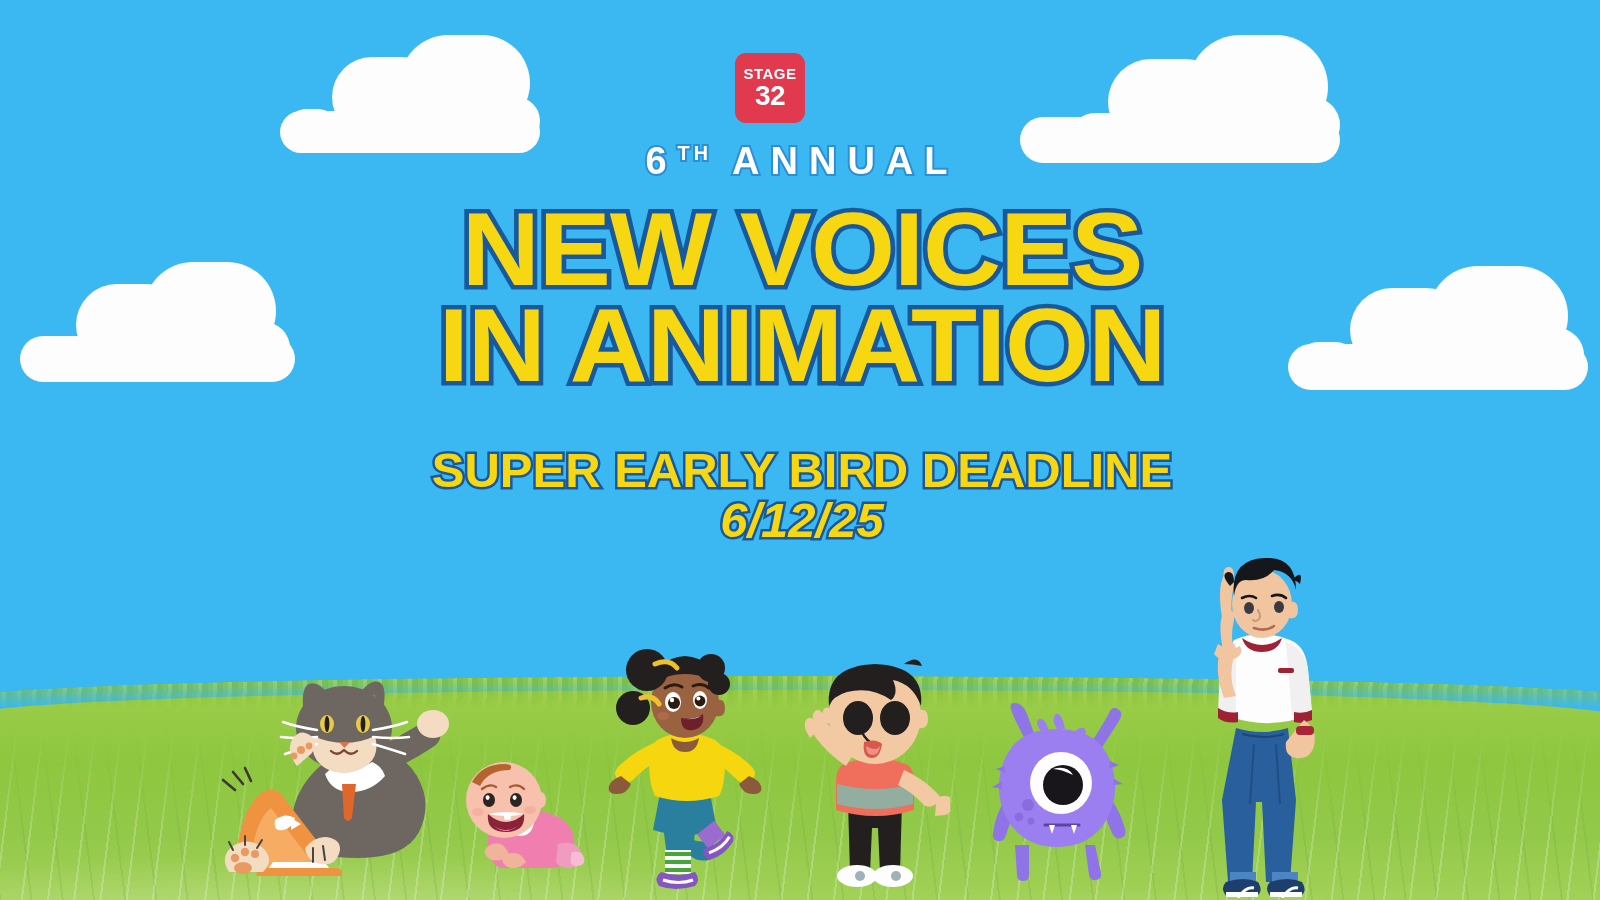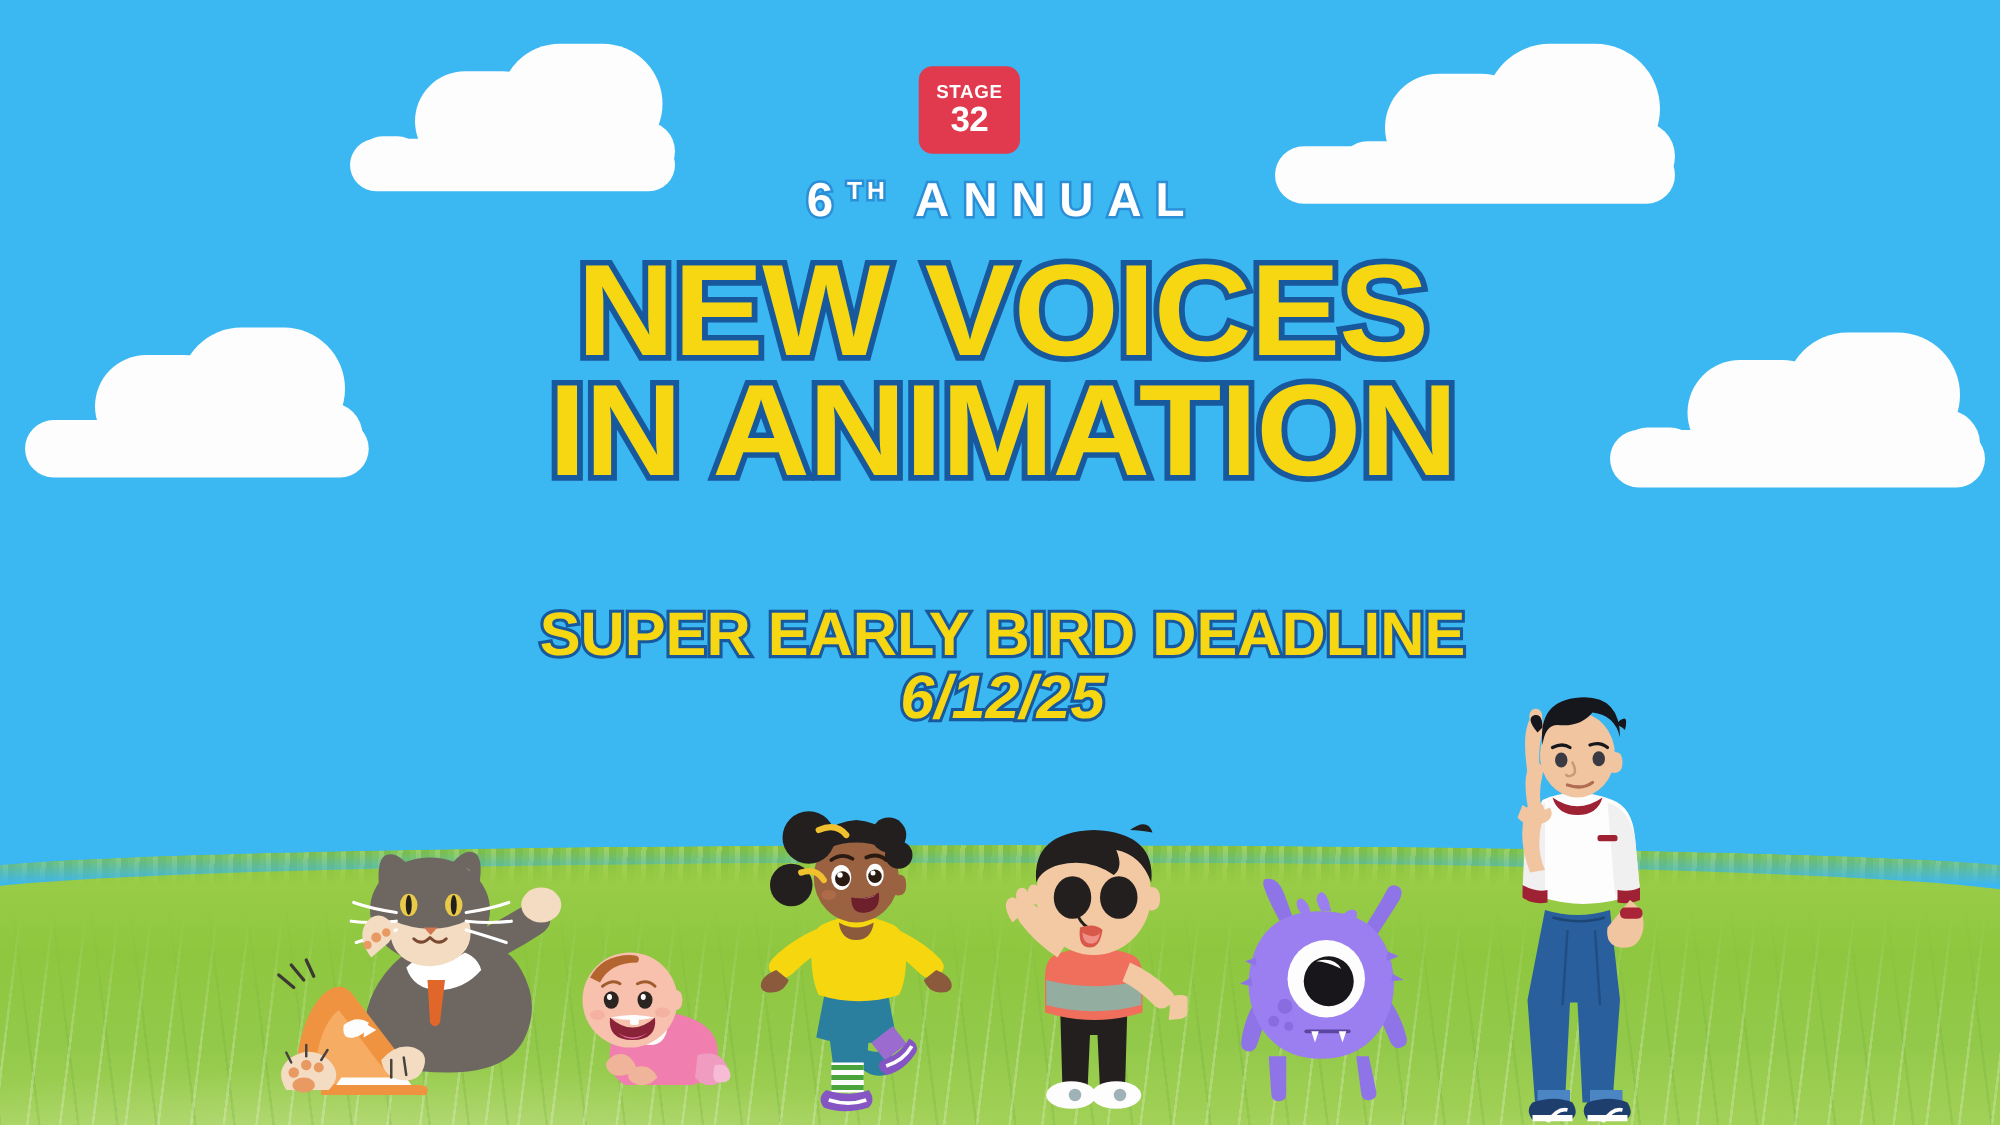--- a/index.html
+++ b/index.html
@@ -44,21 +44,21 @@
     content:""; position:absolute; inset:0;
     background:
       repeating-linear-gradient(97deg, rgba(255,255,255,.22) 0 2px, rgba(255,255,255,0) 2px 26px),
       repeating-linear-gradient(83deg, rgba(110,170,60,.22) 0 2px, rgba(0,0,0,0) 2px 31px);
     -webkit-mask-image:linear-gradient(transparent 18%, #000 70%);
     mask-image:linear-gradient(transparent 18%, #000 70%);
   }
 
   
   .logo {
-    position:absolute; left:735px; top:53px; width:81px; height:70px;
+    position:absolute; left:735px; top:53px; width:70px; height:70px;
     background:#e1394d; border-radius:11px;
     display:flex; flex-direction:column; align-items:center; justify-content:center;
     color:#fff; line-height:1;
   }
   .logo .l1 { font-size:15px; font-weight:700; letter-spacing:.5px; }
   .logo .l2 { font-size:28px; font-weight:800; letter-spacing:-.5px; margin-top:1px; }
 
   
   .textblock { position:absolute; left:4px; right:0; top:142px; text-align:center; }
 
@@ -83,21 +83,21 @@
 
   .subtitle {
     margin-top:26px;
     font-size:31px; font-weight:800; color:#ffffff;
     letter-spacing:8px;
     -webkit-text-stroke:4px #2a8fd6;
     paint-order:stroke fill;
   }
 
   .deadline {
-    margin-top:91px;
+    margin-top:53px;
     font-size:49px; font-weight:800; color:#f7d711;
     line-height:1.02; letter-spacing:0px;
     -webkit-text-stroke:5px #18599e;
     paint-order:stroke fill;
   }
   .deadline .date { display:block;font-style:italic; }
 
   
   .char { position:absolute; bottom:0; }
 

